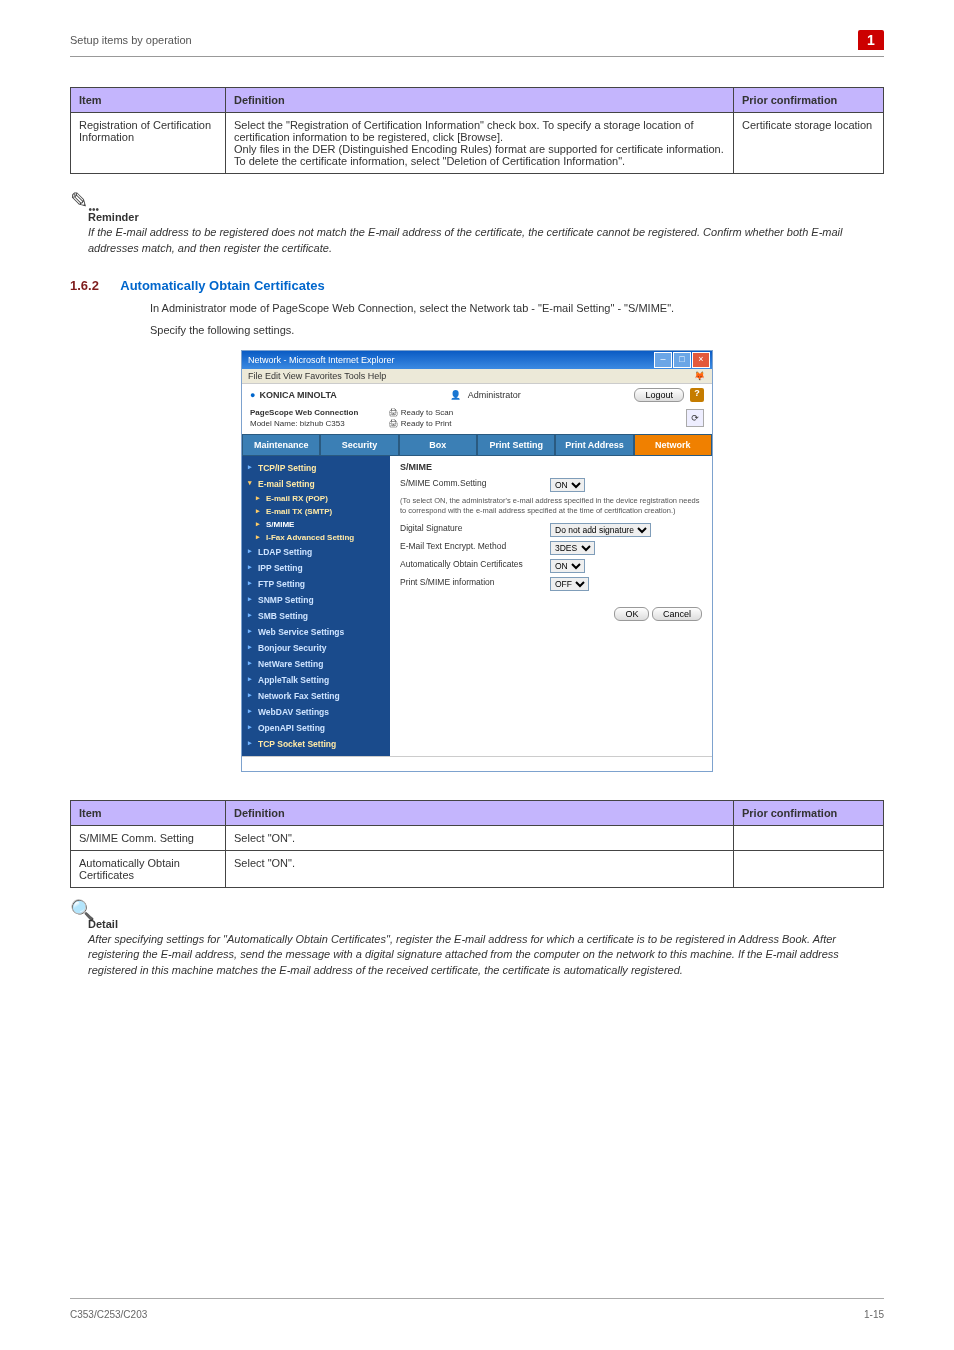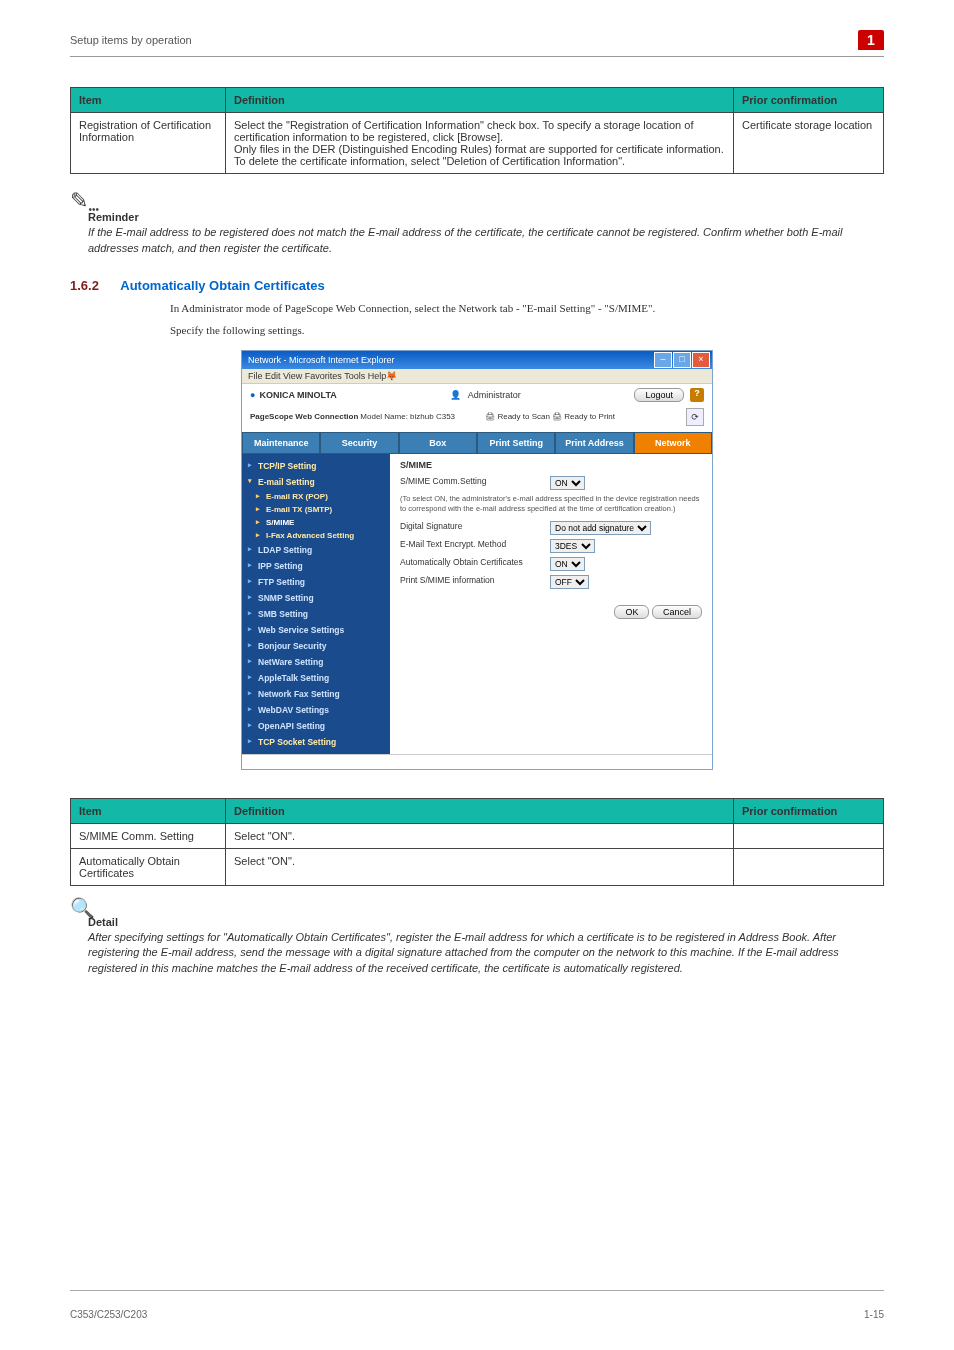--- a/index.html
+++ b/index.html
@@ -48,21 +48,21 @@
     border-collapse: collapse;
     font-size: 11px;
   }
   .tbl th, .tbl td {
     border: 1px solid #444;
     padding: 6px 8px;
     text-align: left;
     vertical-align: top;
   }
   .tbl th {
-    background: #14b8a6;
+    background: #c4b5fd;
     font-weight: bold;
   }
   .note-icon {
     font-size: 22px;
     color: #444;
     display: inline-block;
     margin-top: 14px;
   }
   .note-block {
     margin-left: 18px;
@@ -92,21 +92,21 @@
   }
   .section-row {
     margin-top: 22px;
     margin-bottom: 8px;
   }
   .body-text {
     font-size: 11px;
     margin: 6px 0;
     line-height: 1.4;
   }
-  .indented { margin-left: 100px; font-family: Liberation Serif, serif; }
+  .indented { margin-left: 80px; }
   .screenshot-wrap {
     margin: 12px auto 28px;
     width: 470px;
     border: 1px solid #7da2ce;
     font-size: 9px;
     background: #fff;
   }
   .ss-titlebar {
     background: linear-gradient(#0a5bc4, #3b8ae2);
     color: #fff;
@@ -127,21 +127,21 @@
     line-height: 12px;
     font-size: 9px;
   }
   .ss-winbtn.close { background: #e35a3c; }
   .ss-menubar {
     background: #ece9d8;
     padding: 2px 6px;
     border-bottom: 1px solid #ccc;
     color: #333;
     display: flex;
-    justify-content: flex-start;
+    justify-content: space-between;
     align-items: center;
   }
   .ss-topbar {
     display: flex;
     align-items: center;
     justify-content: space-between;
     padding: 4px 8px;
   }
   .ss-logo {
     font-weight: bold;
@@ -173,21 +173,21 @@
     border-radius: 2px;
     font-weight: bold;
   }
   .ss-status {
     padding: 2px 8px 6px;
     display: flex;
     align-items: center;
     justify-content: space-between;
   }
   .ss-status-left { display: flex; gap: 30px; }
-  .ss-status-item { display: flex; flex-direction: row; gap: 2px; font-size: 8px; }
+  .ss-status-item { display: flex; flex-direction: column; gap: 2px; font-size: 8px; }
   .ss-refresh {
     width: 16px; height: 16px; border: 1px solid #aaa; background: #eef;
     display: flex; align-items: center; justify-content: center;
   }
   .ss-tabs {
     display: flex;
     border-radius: 6px;
   }
   .ss-tab {
     flex: 1;
@@ -279,21 +279,21 @@
   .footer-row {
     position: absolute;
     bottom: 30px;
     left: 70px;
     right: 70px;
     display: flex;
     justify-content: space-between;
     font-size: 10px;
     color: #666;
     border-top: 1px solid #aaa;
-    padding-top: 18px;
+    padding-top: 10px;
   }
   .detail-icon {
     font-size: 20px;
     color: #555;
   }
 </style>
 </head>
 <body>
 
 <div class="page">

